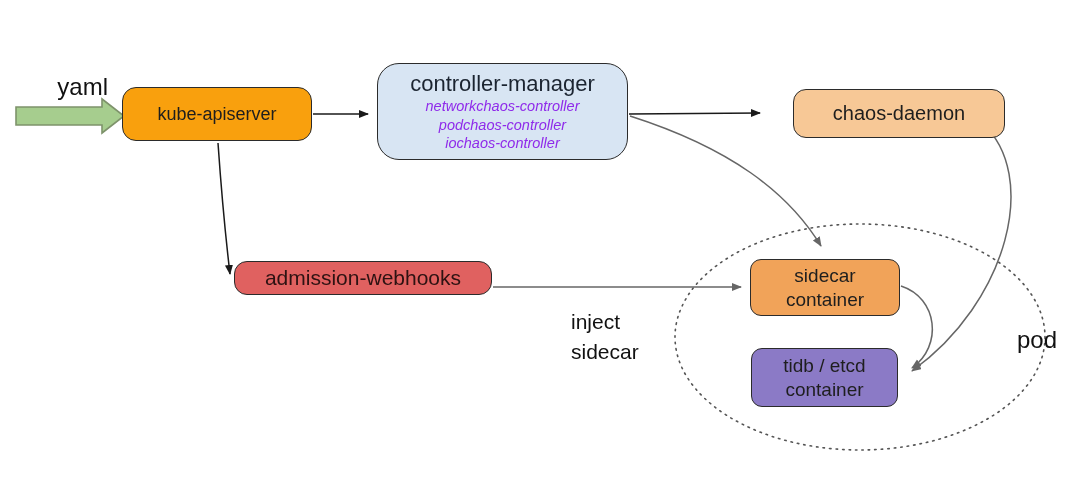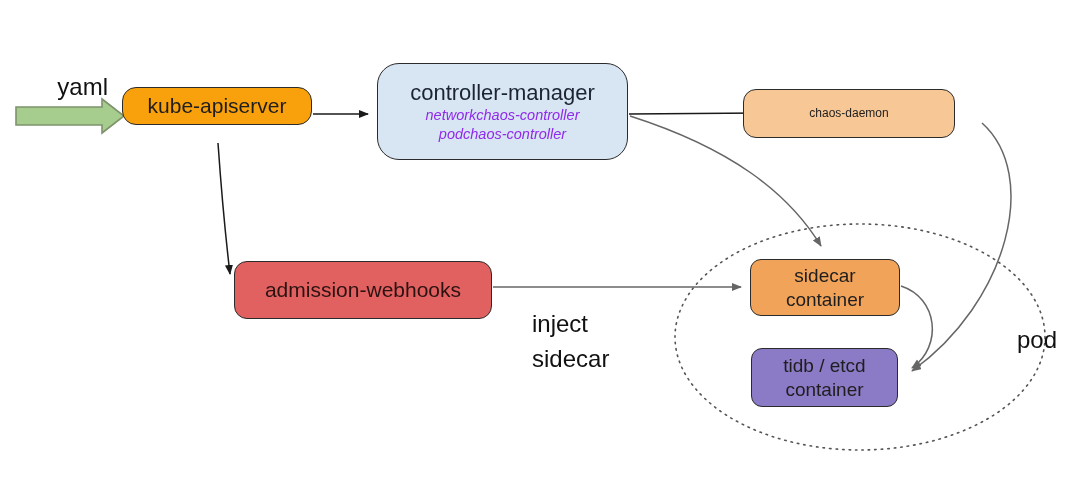--- a/index.html
+++ b/index.html
@@ -15,31 +15,31 @@
     position:absolute;
     display:flex;flex-direction:column;
     align-items:center;justify-content:center;
     border:1.6px solid #2b2b2b;
     box-sizing:border-box;
     color:#1e1e1e;
     text-align:center;
     line-height:1.15;
   }
   .preline{white-space:pre-line;justify-content:center;}
-  .node-kube{left:122px;top:87px;width:190px;height:38px;border-radius:14px;font-size:21px;}
+  .node-kube{left:122px;top:87px;width:190px;height:54px;border-radius:14px;font-size:18px;}
   .node-cm{left:377px;top:63px;width:251px;height:97px;border-radius:22px;}
   .cm-title{font-size:22px;color:#1b2430;margin-bottom:1px;}
   .cm-subs{font-size:14.5px;font-style:italic;line-height:1.26;}
-  .node-daemon{left:743px;top:89px;width:212px;height:49px;border-radius:13px;font-size:12px;}
-  .node-admission{left:234px;top:261px;width:258px;height:58px;border-radius:13px;font-size:21px;color:#2d1212;}
+  .node-daemon{left:793px;top:89px;width:212px;height:49px;border-radius:13px;font-size:20px;}
+  .node-admission{left:234px;top:261px;width:258px;height:34px;border-radius:13px;font-size:21px;color:#2d1212;}
   .node-sidecar{left:750px;top:259px;width:150px;height:57px;border-radius:11px;font-size:19px;line-height:1.25;}
   .node-tidb{left:751px;top:348px;width:147px;height:59px;border-radius:11px;font-size:19px;line-height:1.25;}
   .freelabel{position:absolute;color:#111111;}
   .lbl-yaml{left:36px;top:73px;width:72px;font-size:24px;text-align:right;}
-  .lbl-inject{left:532px;top:307px;font-size:24px;line-height:1.45;}
+  .lbl-inject{left:571px;top:307px;font-size:21px;line-height:1.45;}
   .lbl-pod{left:981px;top:326px;font-size:24px;margin-left:36px;}
 </style>
 </head>
 <body>
 
 <div class="canvas">
 
   <svg class="layer" viewBox="0 0 1080 498" xmlns="http://www.w3.org/2000/svg">
     <defs>
       <marker id="mBlack" markerWidth="11" markerHeight="9" refX="9" refY="4" orient="auto" markerUnits="userSpaceOnUse">
@@ -71,20 +71,21 @@
 
   <div class="node node-kube" style="background: rgb(249, 160, 13);">
     <span>kube-apiserver</span>
   </div>
 
   <div class="node node-cm" style="background: rgb(216, 229, 243);">
     <span class="cm-title">controller-manager</span>
     <span class="cm-subs" style="color: rgb(143, 43, 234);">
       <span style="display:block">networkchaos-controller</span>
       <span style="display:block">podchaos-controller</span>
+      <span style="display:block">iochaos-controller</span>
     </span>
   </div>
 
   <div class="node node-daemon" style="background: rgb(247, 200, 150);">
     <span>chaos-daemon</span>
   </div>
 
   <div class="node node-admission" style="background: rgb(224, 97, 96);">
     <span>admission-webhooks</span>
   </div>

